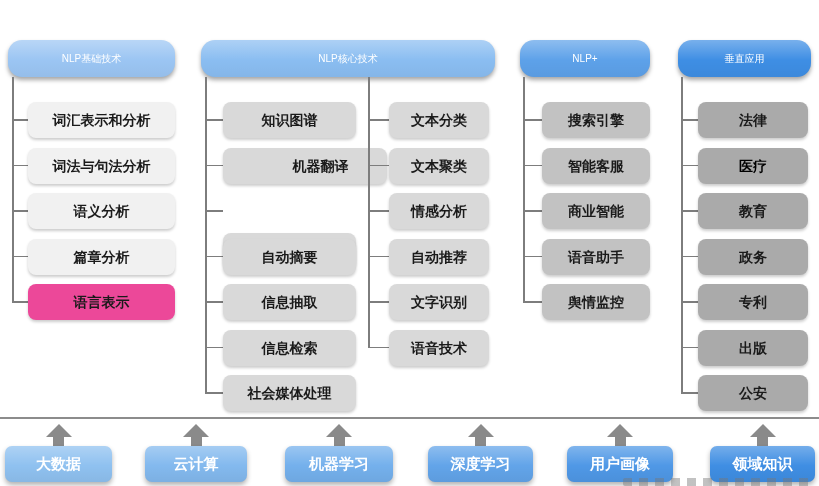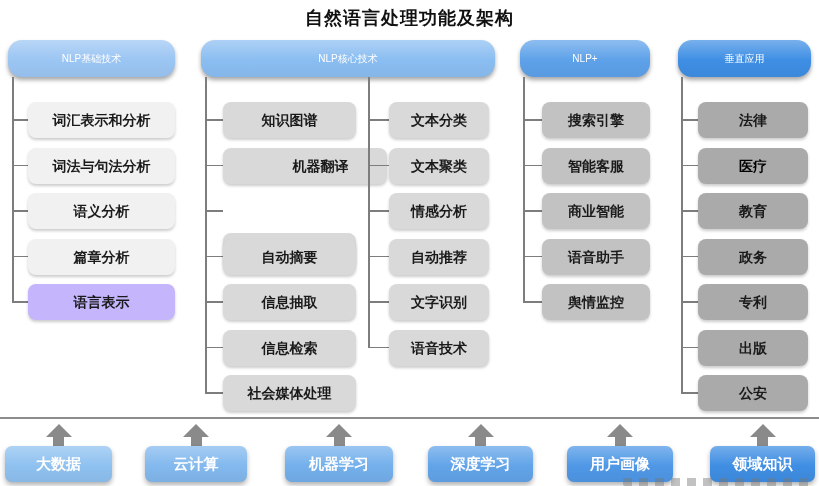--- a/index.html
+++ b/index.html
@@ -27,34 +27,33 @@
     border-right:13px solid transparent;border-bottom:13px solid;}
   .arrow-stem{width:11px;height:9px;margin:0 auto;}
   #watermark{position:absolute;right:6px;bottom:0;width:190px;height:8px;opacity:.45;
     background:repeating-linear-gradient(90deg,#777 0 9px,transparent 9px 16px);
     border-radius:2px;}
 </style>
 </head>
 <body>
 
 <div id="canvas">
-  <div id="page-title">自然语言处理功能及架构</div>
   <div id="columns-mount">
       <div class="col-header" style="left: 8px; top: 40px; width: 167px; height: 37px; background-color: rgb(155, 197, 243); color: rgb(255, 255, 255);">NLP基础技术</div>
       <div class="vline" style="left: 12px; top: 77px; height: 225px; background-color: rgb(125, 125, 125);"></div>
       <div class="hline" style="left: 12px; top: 119px; width: 16px; background-color: rgb(125, 125, 125);"></div>
       <div class="node" style="left: 28px; top: 102px; width: 147px; height: 36px; background-color: rgb(241, 241, 241); color: rgb(26, 26, 26);">词汇表示和分析</div>
       <div class="hline" style="left: 12px; top: 164.5px; width: 16px; background-color: rgb(125, 125, 125);"></div>
       <div class="node" style="left: 28px; top: 147.5px; width: 147px; height: 36px; background-color: rgb(241, 241, 241); color: rgb(26, 26, 26);">词法与句法分析</div>
       <div class="hline" style="left: 12px; top: 210px; width: 16px; background-color: rgb(125, 125, 125);"></div>
       <div class="node" style="left: 28px; top: 193px; width: 147px; height: 36px; background-color: rgb(241, 241, 241); color: rgb(26, 26, 26);">语义分析</div>
       <div class="hline" style="left: 12px; top: 255.5px; width: 16px; background-color: rgb(125, 125, 125);"></div>
       <div class="node" style="left: 28px; top: 238.5px; width: 147px; height: 36px; background-color: rgb(241, 241, 241); color: rgb(26, 26, 26);">篇章分析</div>
       <div class="hline" style="left: 12px; top: 301px; width: 16px; background-color: rgb(125, 125, 125);"></div>
-      <div class="node" style="left: 28px; top: 284px; width: 147px; height: 36px; background-color: #c4b5fd; color: rgb(26, 26, 26);">语言表示</div>
+      <div class="node" style="left: 28px; top: 284px; width: 147px; height: 36px; background-color: #ec4899; color: rgb(26, 26, 26);">语言表示</div>
       <div class="col-header" style="left: 201px; top: 40px; width: 294px; height: 37px; background-color: rgb(138, 189, 241); color: rgb(255, 255, 255);">NLP核心技术</div>
       <div class="vline" style="left: 205px; top: 77px; height: 316px; background-color: rgb(125, 125, 125);"></div>
       <div class="hline" style="left: 205px; top: 119px; width: 18px; background-color: rgb(125, 125, 125);"></div>
       <div class="node" style="left: 223px; top: 102px; width: 133px; height: 36px; background-color: rgb(217, 217, 217); color: rgb(26, 26, 26);">知识图谱</div>
       <div class="hline" style="left: 205px; top: 164.5px; width: 18px; background-color: rgb(125, 125, 125);"></div>
       <div class="node" style="left: 223px; top: 147.5px; width: 133px; height: 36px; background-color: rgb(217, 217, 217); color: rgb(26, 26, 26); padding-left: 31px;">机器翻译</div>
       <div class="hline" style="left: 205px; top: 210px; width: 18px; background-color: rgb(125, 125, 125);"></div>
       <div class="node" style="left: 223px; top: 193px; width: 133px; height: 36px; background-color: rgb(217, 217, 217); color: rgb(26, 26, 26); margin-top: 40px;">自动问答</div>
       <div class="hline" style="left: 205px; top: 255.5px; width: 18px; background-color: rgb(125, 125, 125);"></div>
       <div class="node" style="left: 223px; top: 238.5px; width: 133px; height: 36px; background-color: rgb(217, 217, 217); color: rgb(26, 26, 26);">自动摘要</div>

